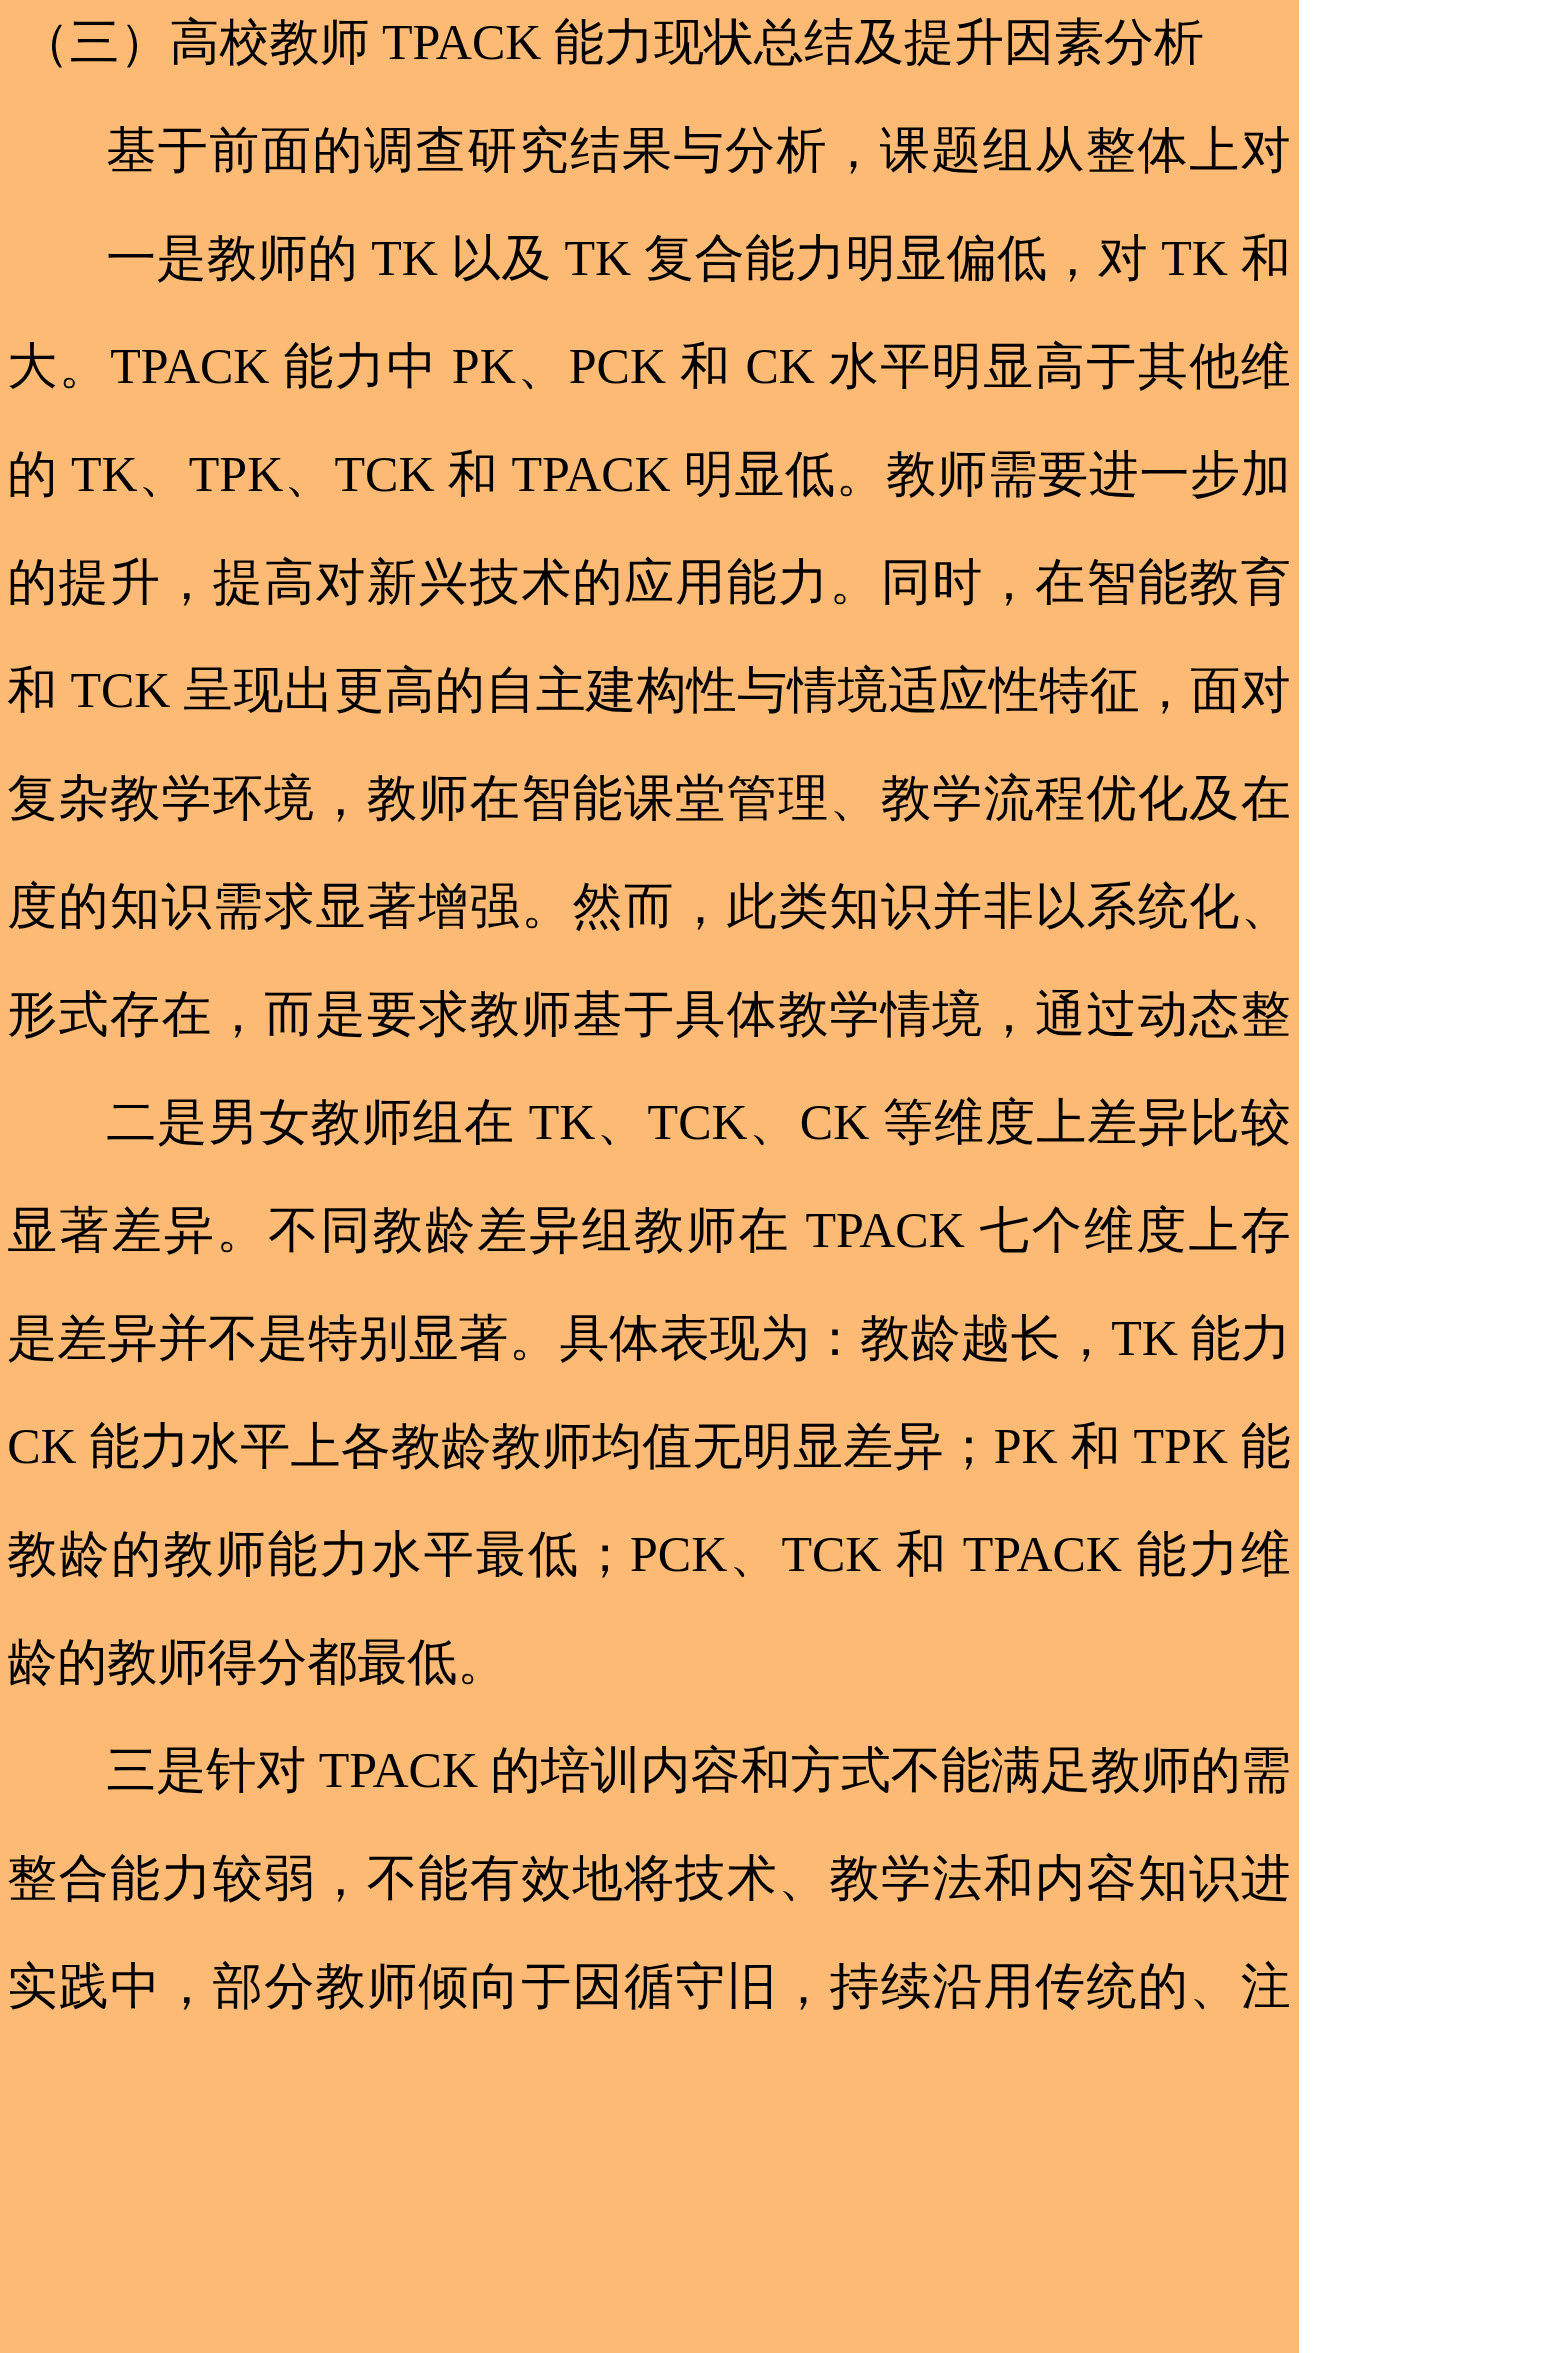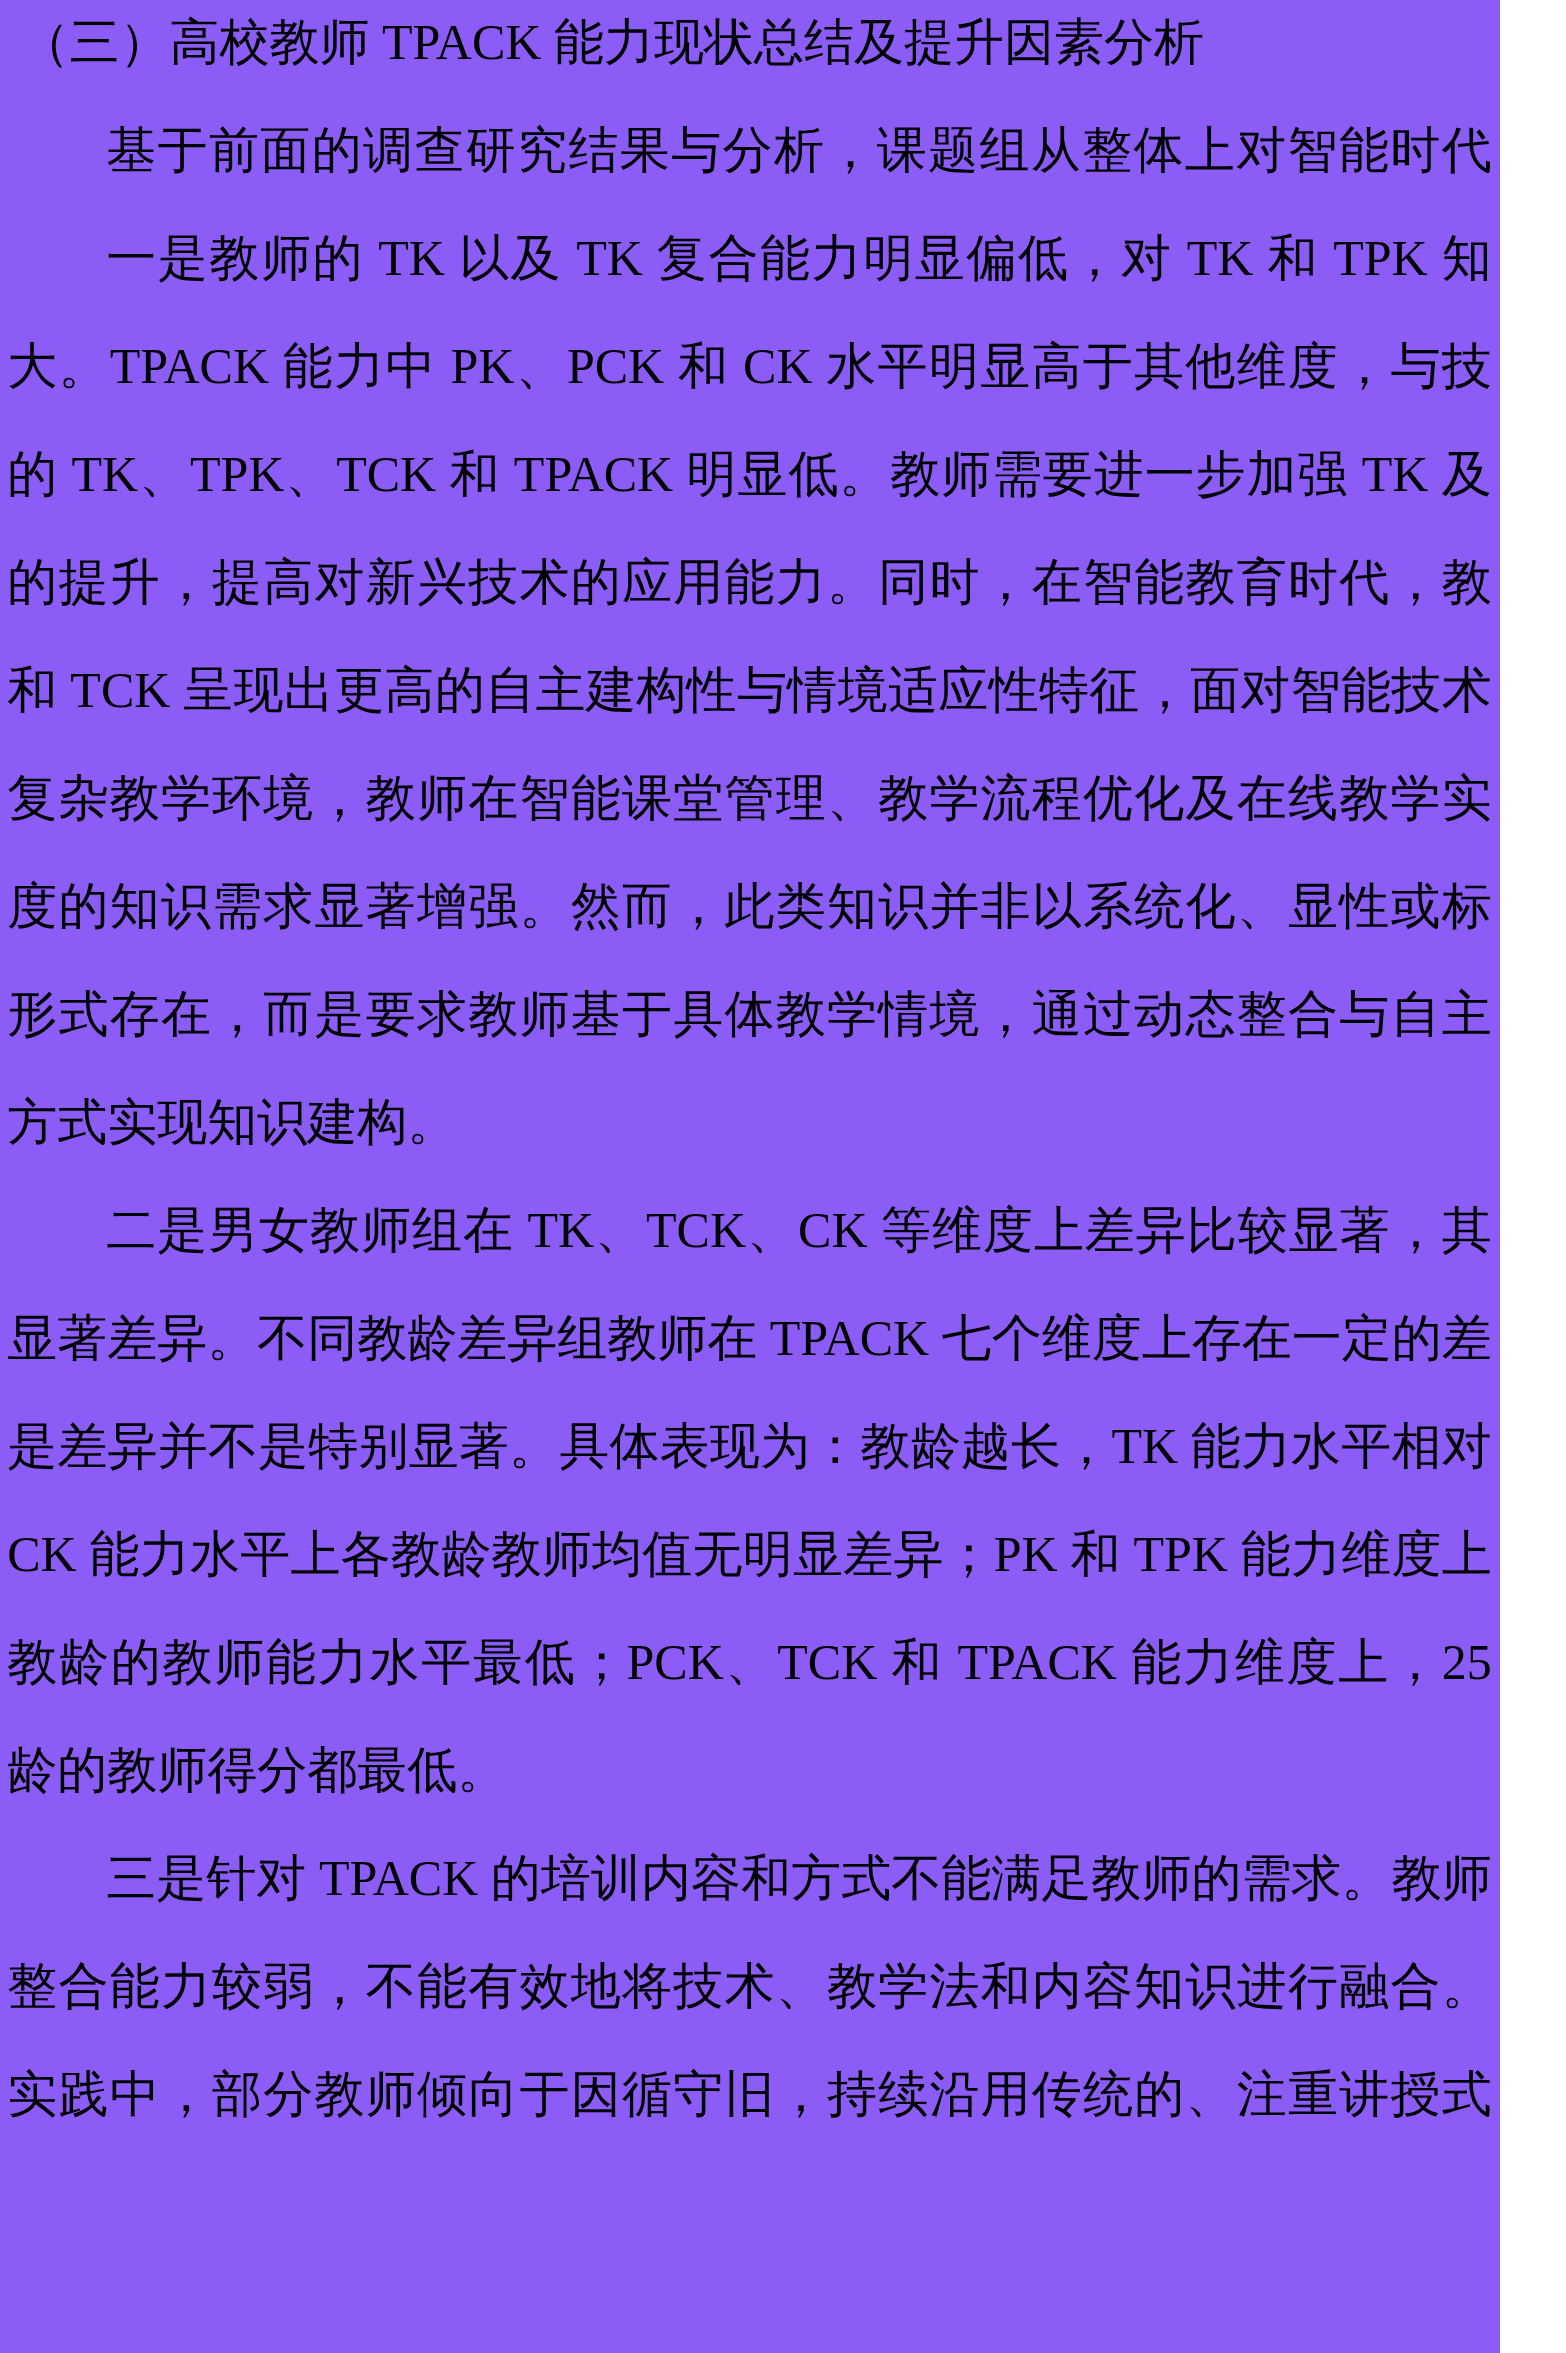--- a/index.html
+++ b/index.html
@@ -7,23 +7,24 @@
     padding: 0;
     background: #ffffff;
   }
   body {
     width: 1567px;
     height: 2354px;
     overflow: hidden;
   }
   .page {
     position: relative;
-    width: 1500px;
+    width: 1283px;
     height: 2354px;
-    background: #8b5cf6;
+    background: #fdba74;
+    padding-left: 16px;
   }
   .textblock {
     position: absolute;
     left: 7.2px;
     right: 8.3px;
     top: -12.4px;
     color: #000000;
     font-family: "Liberation Serif", "DejaVu Serif", serif;
     font-size: 50px;
     line-height: 108px;
@@ -67,21 +68,20 @@
     <div class="line t">（三）高校教师 TPACK 能力现状总结及提升因素分析</div>
     <div class="line p1">基于前面的调查研究结果与分析，课题组从整体上对智能时代高校教</div>
     <div class="line p1">一是教师的 TK 以及 TK 复合能力明显偏低，对 TK 和 TPK 知识需求最</div>
     <div class="line">大。TPACK 能力中 PK、PCK 和 CK 水平明显高于其他维度，与技术知识相关</div>
     <div class="line">的 TK、TPK、TCK 和 TPACK 明显低。教师需要进一步加强 TK 及其复合能力</div>
     <div class="line">的提升，提高对新兴技术的应用能力。同时，在智能教育时代，教师的 TPK</div>
     <div class="line">和 TCK 呈现出更高的自主建构性与情境适应性特征，面对智能技术驱动的</div>
     <div class="line">复杂教学环境，教师在智能课堂管理、教学流程优化及在线教学实践等维</div>
     <div class="line">度的知识需求显著增强。然而，此类知识并非以系统化、显性或标准化的</div>
     <div class="line">形式存在，而是要求教师基于具体教学情境，通过动态整合与自主生成的</div>
-    <div class="line pe">方式实现知识建构。</div>
     <div class="line p1">二是男女教师组在 TK、TCK、CK 等维度上差异比较显著，其他维度无</div>
     <div class="line">显著差异。不同教龄差异组教师在 TPACK 七个维度上存在一定的差异，但</div>
     <div class="line">是差异并不是特别显著。具体表现为：教龄越长，TK 能力水平相对越低；</div>
     <div class="line">CK 能力水平上各教龄教师均值无明显差异；PK 和 TPK 能力维度上 1-5 年</div>
     <div class="line">教龄的教师能力水平最低；PCK、TCK 和 TPACK 能力维度上，25 年以上教</div>
     <div class="line pe">龄的教师得分都最低。</div>
     <div class="line p1">三是针对 TPACK 的培训内容和方式不能满足教师的需求。教师 TPACK</div>
     <div class="line">整合能力较弱，不能有效地将技术、教学法和内容知识进行融合。在教学</div>
     <div class="line">实践中，部分教师倾向于因循守旧，持续沿用传统的、注重讲授式教学的</div>
   </div>

